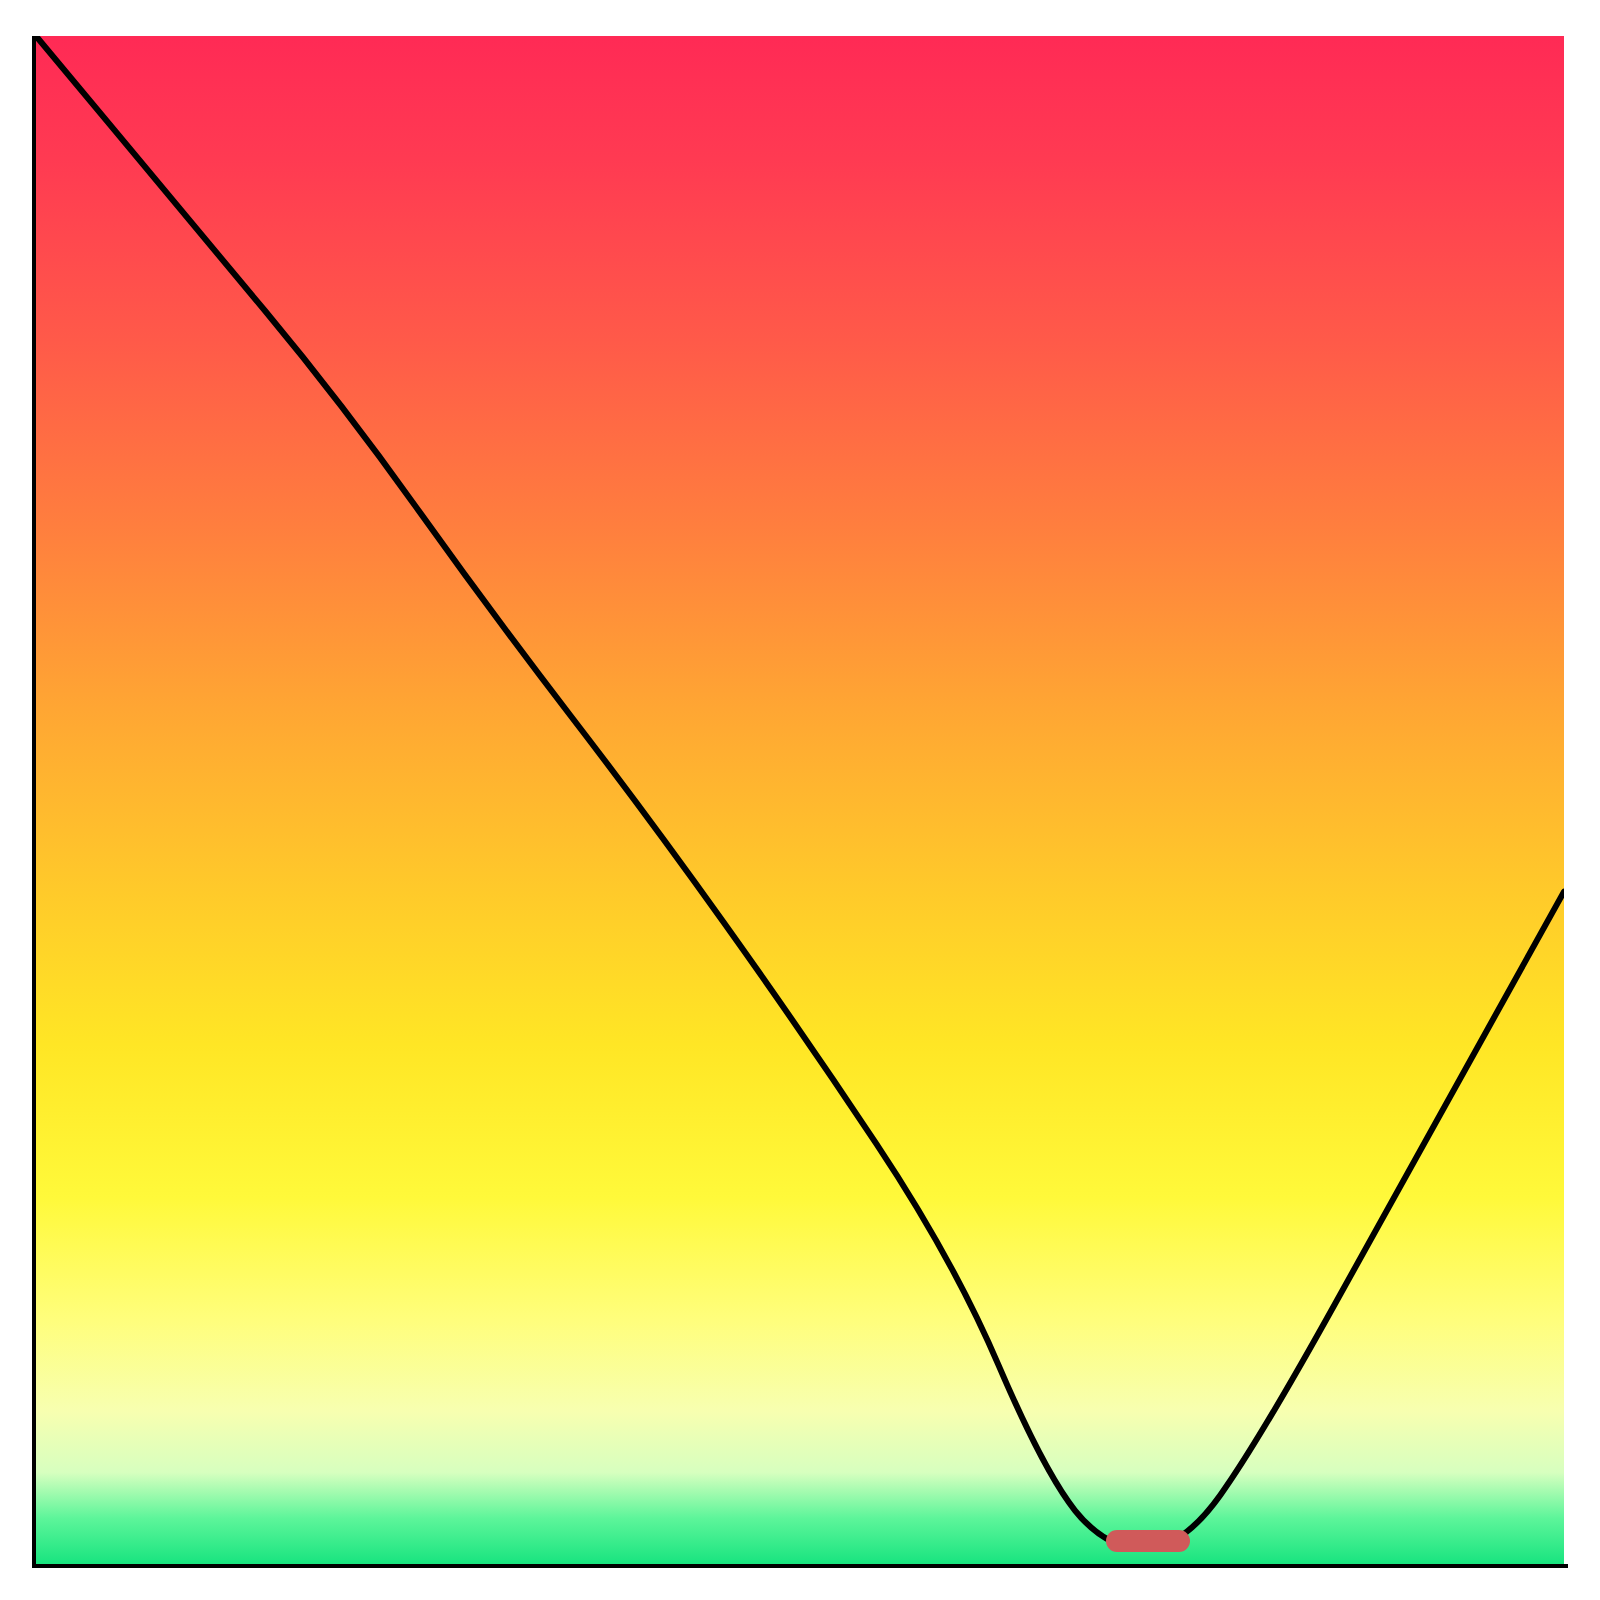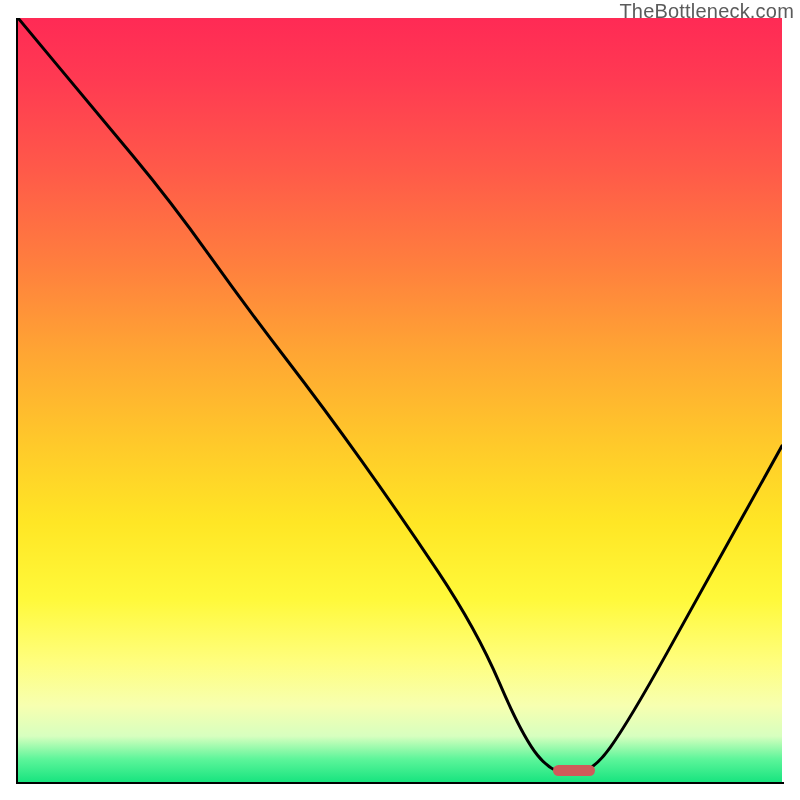--- a/index.html
+++ b/index.html
@@ -84,21 +84,20 @@
     height: 11px;
     border-radius: 6px;
     background: #d05a5a;
   }
 </style>
 </head>
 <body>
 
 <div class="chart-wrap">
 
-  <div class="attrib">TheBottleneck.com</div>
 
   <div class="plot-area">
     <div class="gradient-bg"></div>
 
     <svg class="curve" viewBox="0 0 764 764" preserveAspectRatio="none">
       <path id="curve-path" fill="none" stroke="#000000" stroke-width="3" stroke-linecap="round" d="M 0,0 Q 0,0 38.2,45.839999999999975 Q 76.4,91.67999999999995 114.60000000000001,137.51999999999998 Q 152.8,183.36 191,236.84 Q 229.2,290.32 267.4,339.98 Q 305.6,389.64 343.8,443.12 Q 382,496.6 420.2,553.9000000000001 Q 458.4,611.2 481.32,664.6800000000001 Q 504.24,718.16 519.52,737.26 Q 534.8,756.36 553.9,756.36 Q 573,756.36 592.1,729.62 Q 611.2,702.88 649.4000000000001,634.12 Q 687.6,565.36 725.8,496.6 T 764,427.84"></path>
     </svg>
 
     <div class="marker" id="marker" style="left: 534.8px; width: 42.02px; bottom: 6.112px; background: rgb(208, 90, 90);"></div>
   </div>

